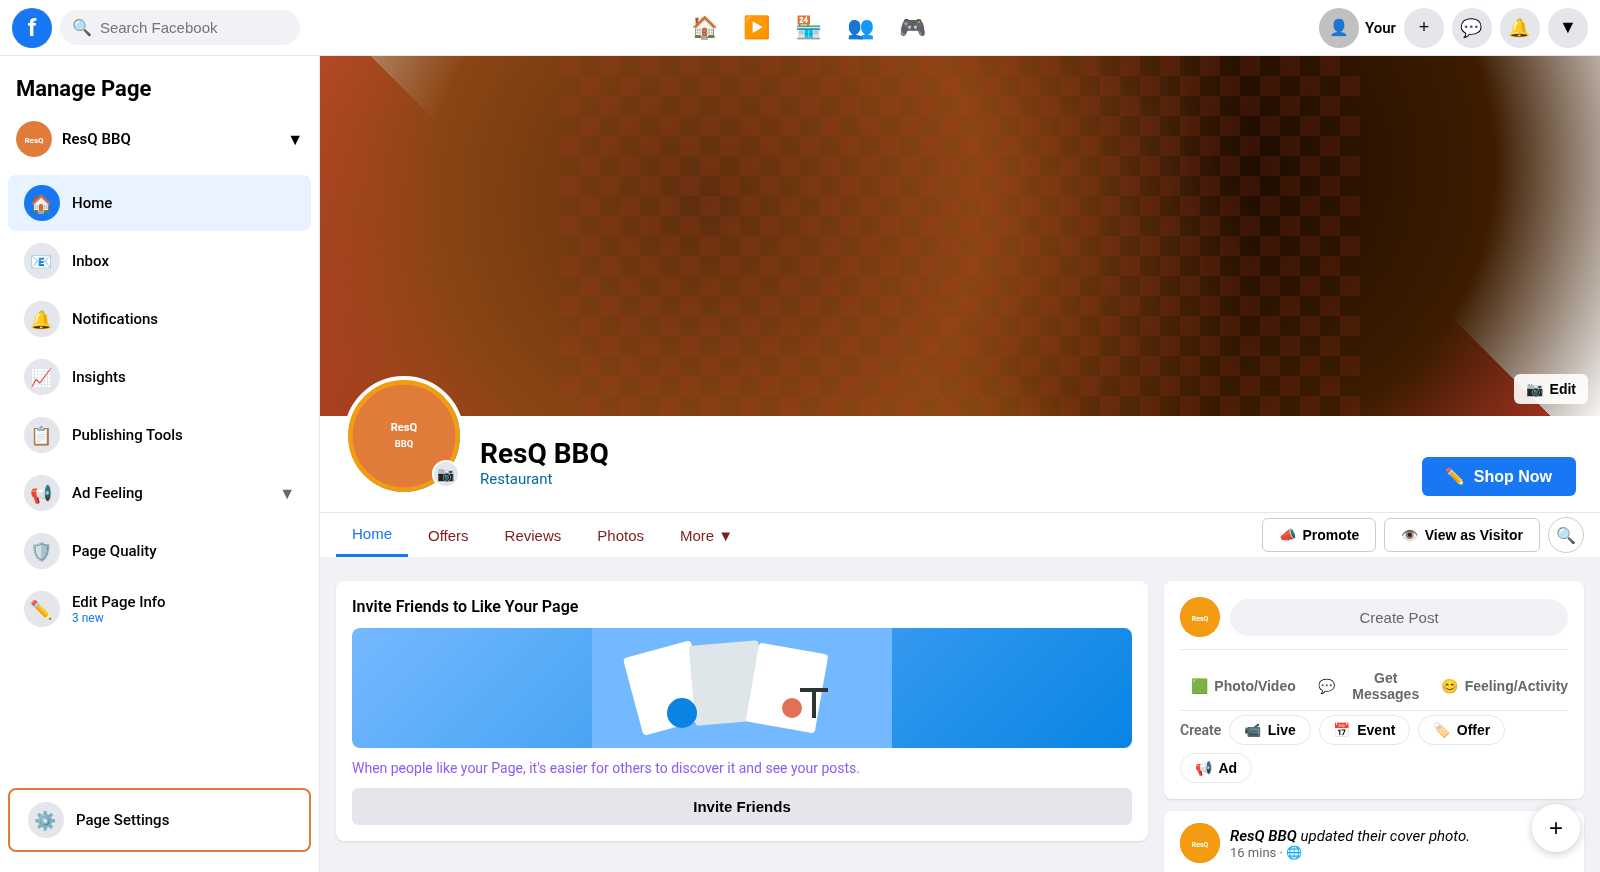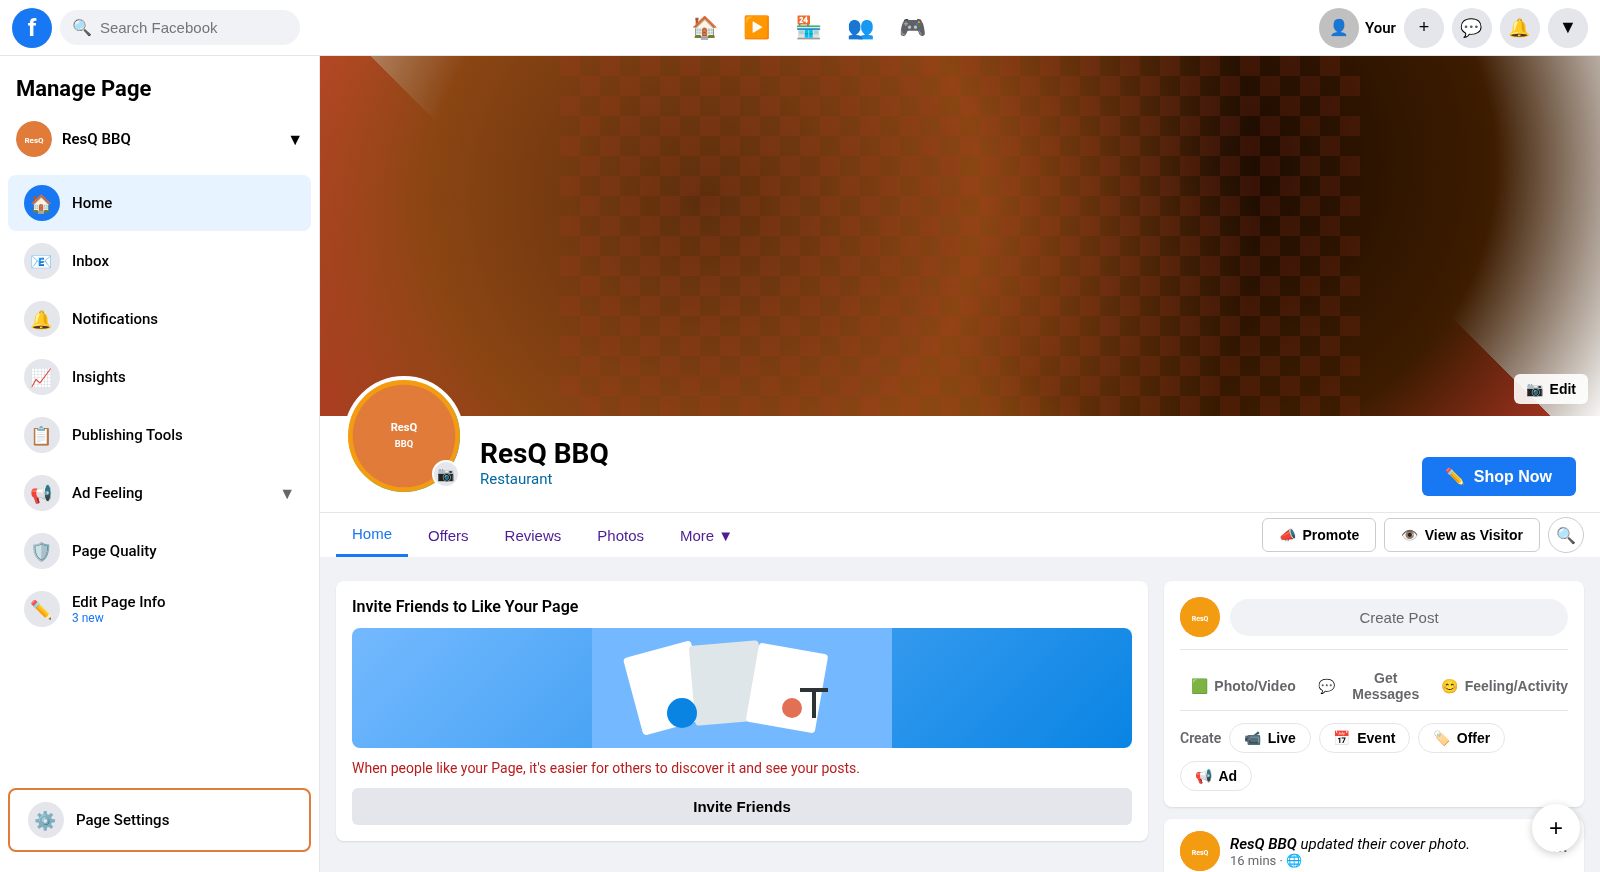--- a/index.html
+++ b/index.html
@@ -103,21 +103,21 @@
       border-radius: 6px; padding: 10px 24px; font-size: 16px; font-weight: 600;
       cursor: pointer; display: flex; align-items: center; gap: 8px; align-self: flex-end;
     }
 
     
     .page-tabs {
       display: flex; align-items: center; border-top: 1px solid #e4e6eb;
       padding: 0 16px; gap: 4px;
     }
     .page-tab {
-      padding: 12px 16px; font-size: 15px; font-weight: 500; color: #4c1d95;
+      padding: 12px 16px; font-size: 15px; font-weight: 500; color: #7f1d1d;
       cursor: pointer; border-bottom: 3px solid transparent; border: none; background: transparent;
       display: flex; align-items: center; gap: 4px;
     }
     .page-tab.active { color: #1877f2; border-bottom: 3px solid #1877f2; }
     .tab-actions { margin-left: auto; display: flex; gap: 8px; align-items: center; }
     .tab-action-btn {
       padding: 8px 16px; border-radius: 6px; border: 1px solid #ccc; background: #fff;
       font-size: 14px; font-weight: 600; cursor: pointer; display: flex; align-items: center; gap: 6px;
     }
     .tab-search-btn {
@@ -130,40 +130,40 @@
     .content-left { flex: 1; display: flex; flex-direction: column; gap: 12px; }
     .content-right { width: 420px; flex-shrink: 0; display: flex; flex-direction: column; gap: 12px; }
 
     
     .invite-card { background: #fff; border-radius: 8px; padding: 16px; box-shadow: 0 1px 2px rgba(0,0,0,0.1); }
     .invite-card h3 { font-size: 16px; font-weight: 600; margin-bottom: 12px; }
     .invite-illustration {
       width: 100%; height: 120px; background: linear-gradient(135deg, #74b9ff, #0984e3);
       border-radius: 8px; margin-bottom: 12px; overflow: hidden; position: relative;
     }
-    .invite-text { font-size: 14px; color: #b91c1c; margin-bottom: 12px; }
+    .invite-text { font-size: 14px; color: #8b5cf6; margin-bottom: 12px; }
     .invite-btn {
       width: 100%; padding: 10px; background: #e4e6eb; border: none; border-radius: 6px;
       font-size: 15px; font-weight: 600; cursor: pointer;
     }
 
     
     .create-post-card { background: #fff; border-radius: 8px; padding: 16px; box-shadow: 0 1px 2px rgba(0,0,0,0.1); }
     .create-post-top { display: flex; align-items: center; gap: 10px; margin-bottom: 12px; }
     .create-post-input {
       flex: 1; background: #f0f2f5; border: none; border-radius: 20px;
       padding: 10px 16px; font-size: 15px; color: #65676b; cursor: pointer;
     }
     .post-actions { display: flex; gap: 4px; border-top: 1px solid #e4e6eb; padding-top: 12px; flex-wrap: wrap; }
     .post-action-btn {
       flex: 1; min-width: 80px; padding: 8px; border: none; background: transparent;
       border-radius: 6px; cursor: pointer; font-size: 14px; font-weight: 600; color: #65676b;
       display: flex; align-items: center; justify-content: center; gap: 6px;
     }
-    .create-row { display: flex; align-items: center; gap: 8px; border-top: 1px solid #e4e6eb; padding-top: 12px; flex-wrap: wrap; }
+    .create-row { display: flex; align-items: center; gap: 8px; border-top: 1px solid #e4e6eb; padding-top: 4px; flex-wrap: wrap; }
     .create-label { font-size: 14px; font-weight: 600; color: #65676b; }
     .create-btn {
       padding: 6px 14px; border: 1px solid #e4e6eb; border-radius: 20px; background: #fff;
       font-size: 14px; font-weight: 600; cursor: pointer; display: flex; align-items: center; gap: 6px;
     }
 
     
     .activity-card { background: #fff; border-radius: 8px; padding: 12px 16px; box-shadow: 0 1px 2px rgba(0,0,0,0.1); }
     .activity-top { display: flex; align-items: center; gap: 10px; margin-bottom: 8px; }
     .activity-avatar { width: 40px; height: 40px; border-radius: 50%; background: linear-gradient(135deg, #ff6b35, #f7c948); flex-shrink: 0; }

